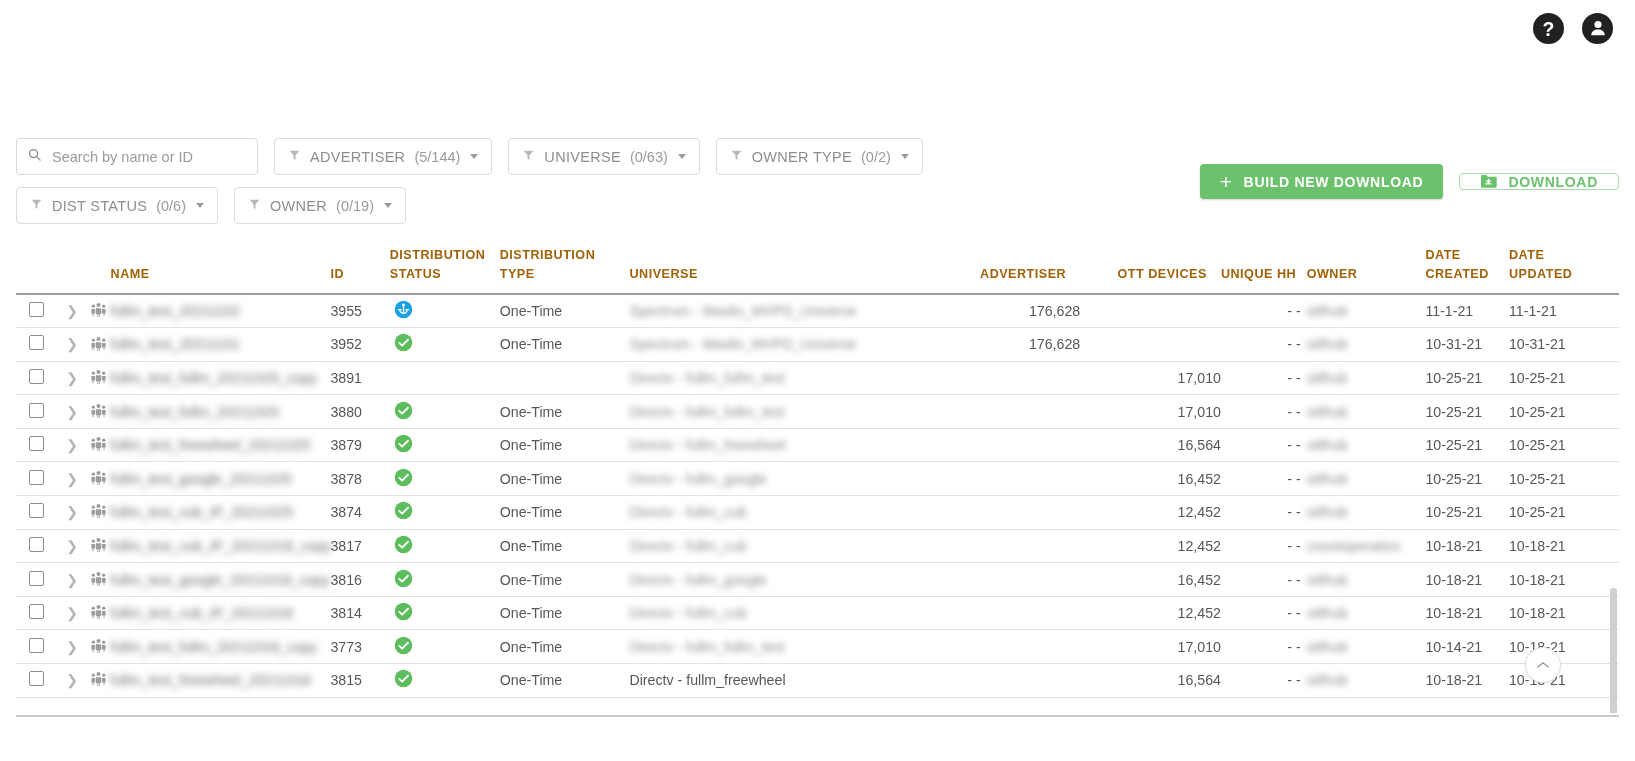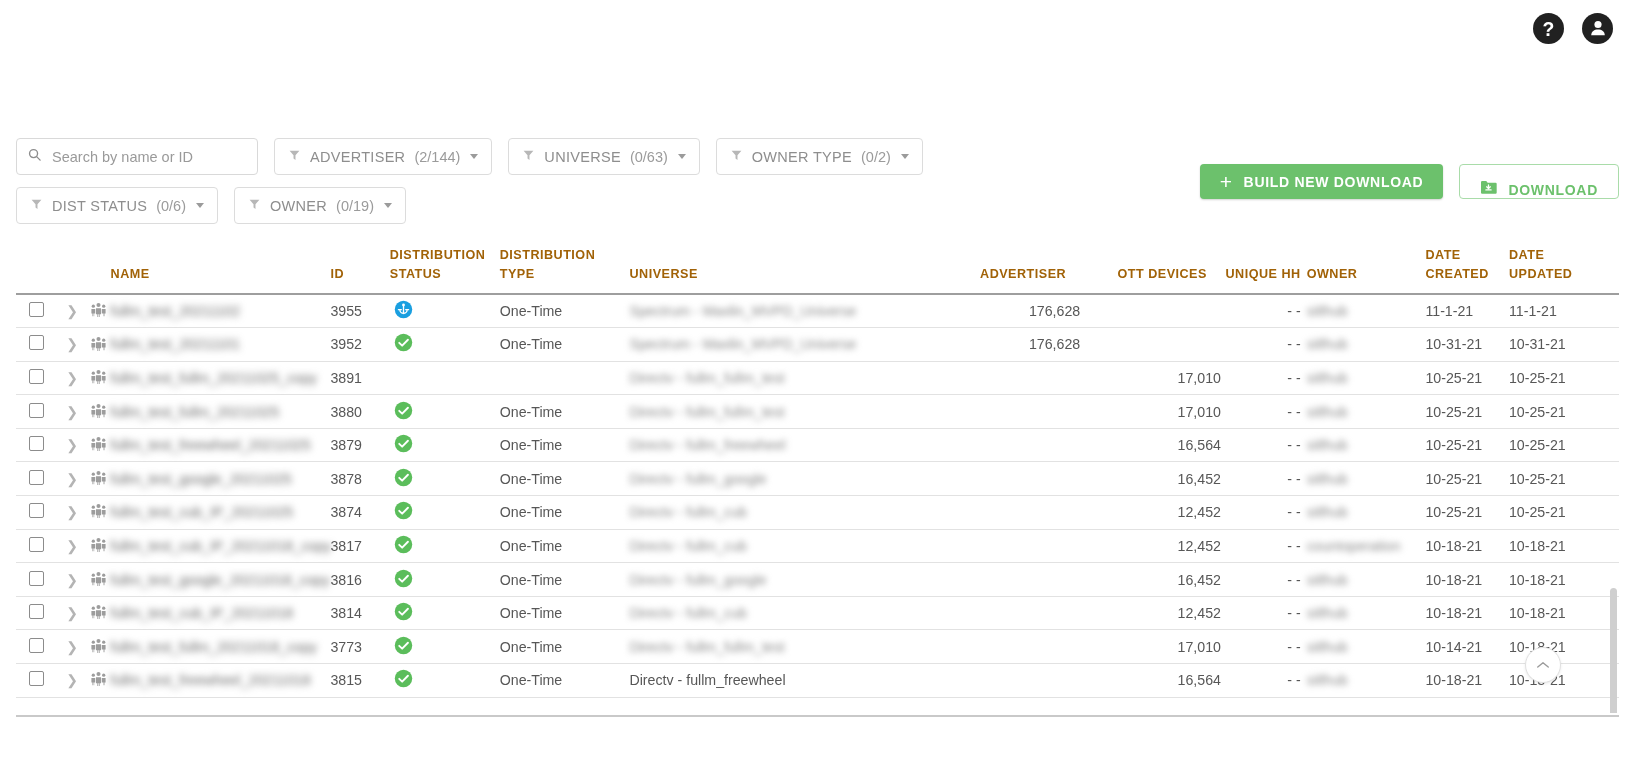--- a/index.html
+++ b/index.html
@@ -69,22 +69,22 @@
     display: flex; align-items: center; gap: 16px;
   }
   .btn-primary {
     height: 35px; background: #6cc16c; color: #fff; border: none; border-radius: 4px;
     display: inline-flex; align-items: center; gap: 11px; padding: 0 20px;
     font-size: 14px; font-weight: bold; letter-spacing: .7px; cursor: pointer;
     font-family: "Liberation Sans", sans-serif;
     box-shadow: 0 1px 2px rgba(0,0,0,.18);
   }
   .btn-outline {
-    height: 35px; background: #fff; color: #6cc16c; border: 1px solid #a9dca9;
-    border-radius: 4px; display: inline-flex; align-items: flex-end; gap: 11px;
+    height: 17px; background: #fff; color: #6cc16c; border: 1px solid #a9dca9;
+    border-radius: 4px; display: inline-flex; align-items: flex-start; gap: 11px;
     padding: 0 20px; font-size: 14px; font-weight: bold; letter-spacing: .7px;
     cursor: pointer; font-family: "Liberation Sans", sans-serif;
   }
   .plus-glyph { font-size: 21px; line-height: 1; font-weight: 400; }
 
   
   .table-wrap {
     position: absolute; top: 238px; left: 16px; right: 16px; bottom: 48px;
     overflow: hidden;
   }
@@ -182,21 +182,21 @@
         <input type="text" placeholder="Search by name or ID" style="">
       </div>
 
       <div class="chip">
         <span class="funnel">
           <svg width="13" height="14" viewBox="0 0 24 24" fill="#b7b7b7">
               <path d="M3 4h18l-7.2 8.5V21l-3.6-2.6v-5.9z"></path>
             </svg>
         </span>
         <span class="chip-label">ADVERTISER</span>
-        <span class="chip-count">(2/144)</span>
+        <span class="chip-count">(5/144)</span>
         <span class="caret"></span>
       </div>
 
       <div class="chip">
         <span class="funnel">
           <svg width="13" height="14" viewBox="0 0 24 24" fill="#b7b7b7">
               <path d="M3 4h18l-7.2 8.5V21l-3.6-2.6v-5.9z"></path>
             </svg>
         </span>
         <span class="chip-label">UNIVERSE</span>
@@ -296,21 +296,21 @@
           </th>
           <th>
             <span>UNIVERSE</span>
           </th>
           <th style="text-align:right;padding-right:14px">
             <span>ADVERTISER</span>
           </th>
           <th style="text-align:right;padding-right:14px">
             <span>OTT DEVICES</span>
           </th>
-          <th style="text-align:right;padding-right:6px">
+          <th style="padding-right:6px">
             <span>UNIQUE HH</span>
           </th>
           <th>
             <span>OWNER</span>
           </th>
           <th>
             <span>DATE</span><br>
             <span>CREATED</span>
           </th>
           <th>

